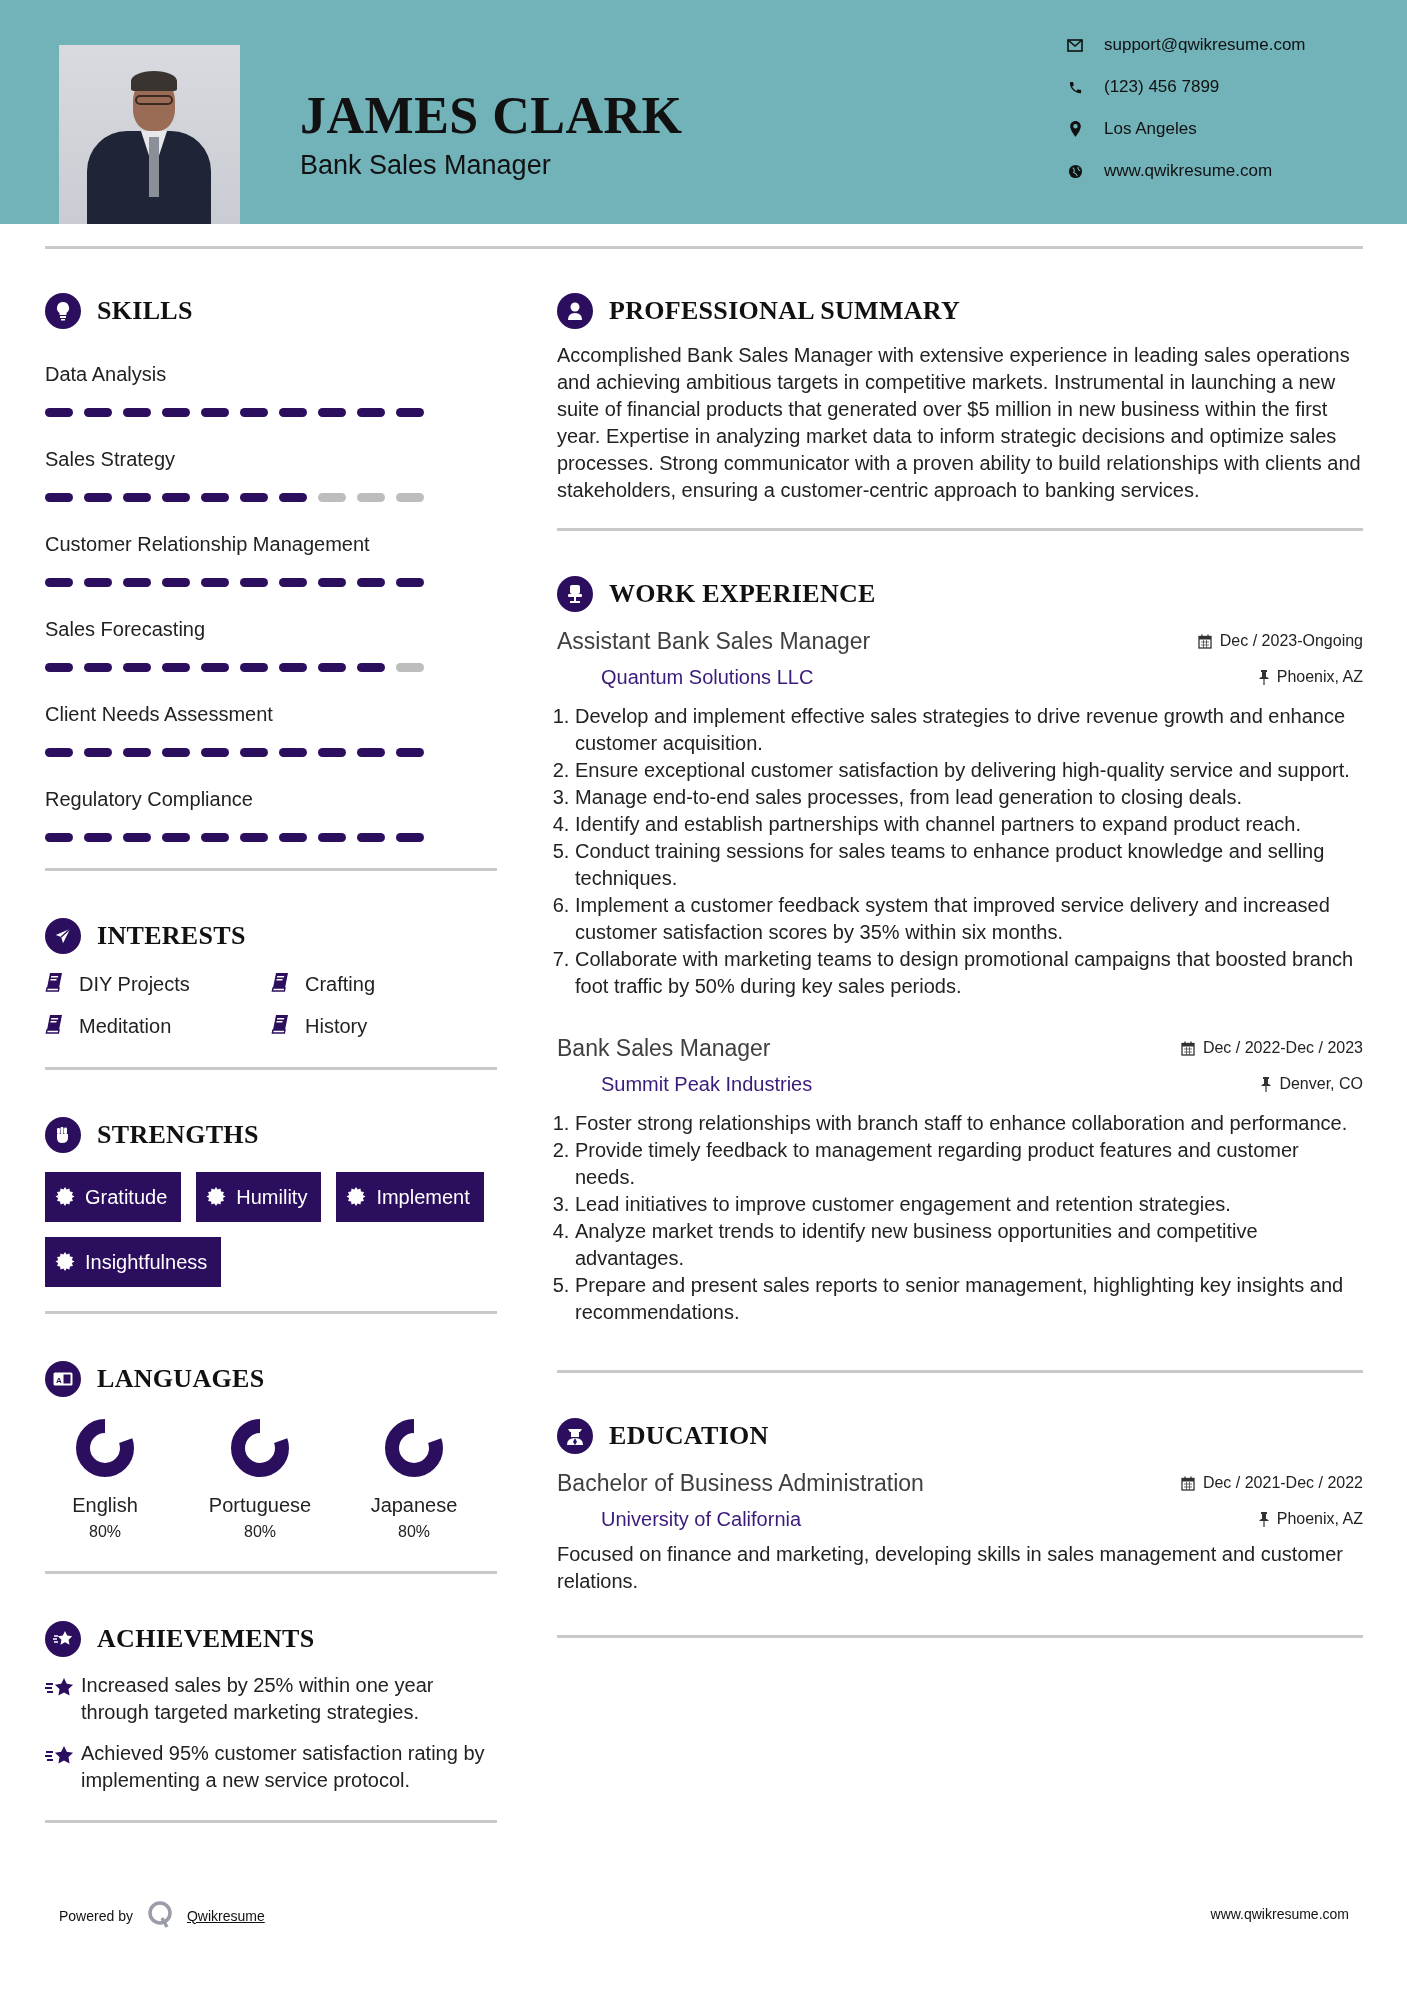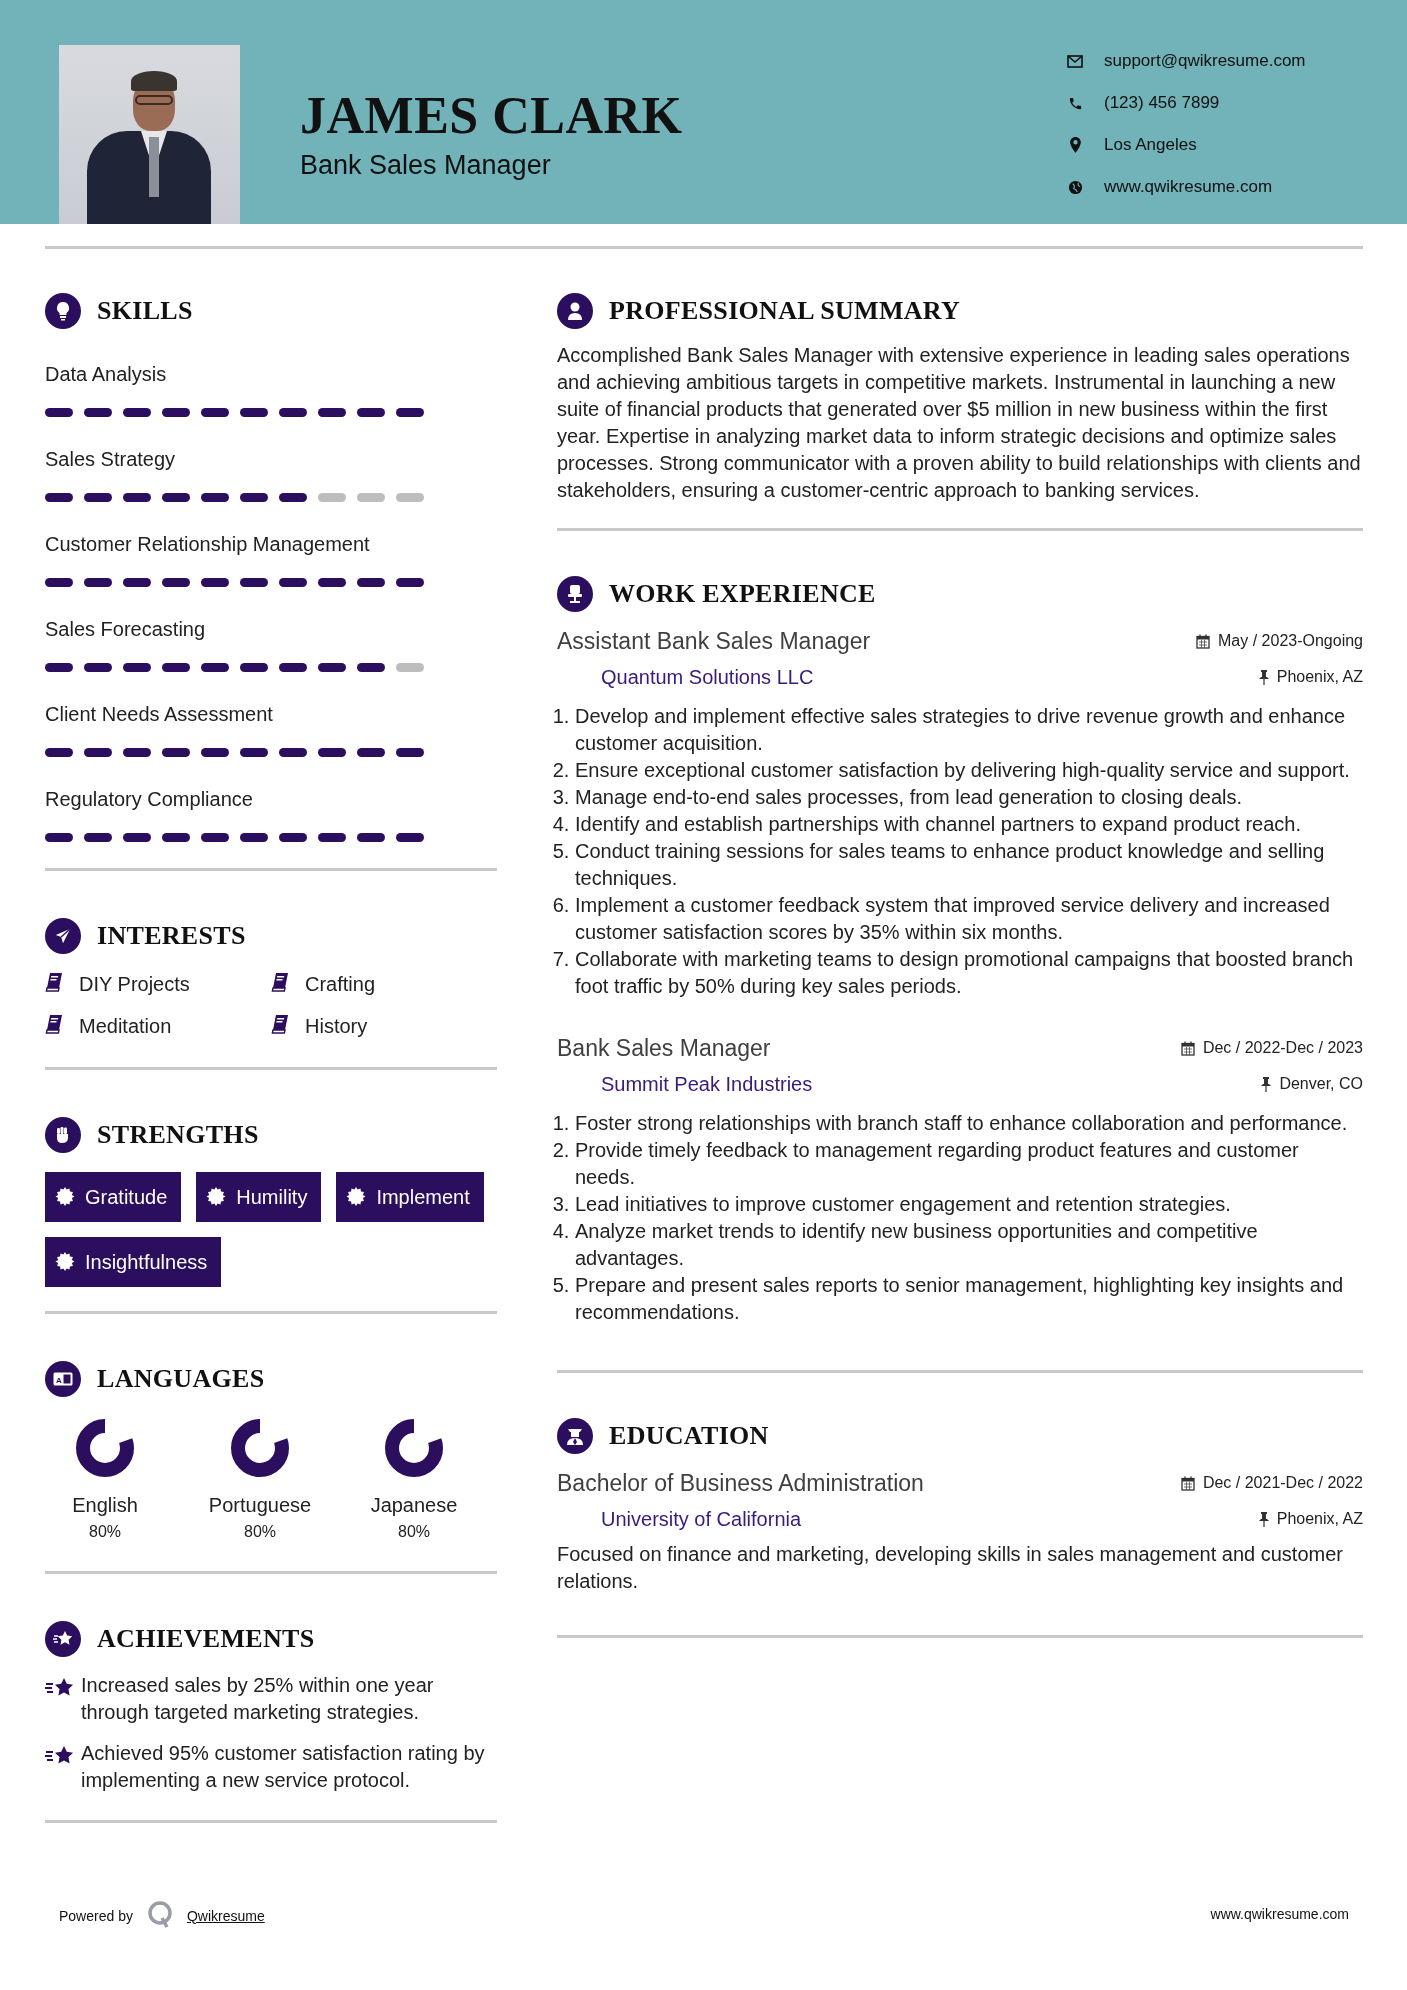--- a/index.html
+++ b/index.html
@@ -11,21 +11,21 @@
   .photo .head { position: absolute; left: 74px; top: 32px; width: 42px; height: 54px; background: #9b6c55; border-radius: 45% 45% 40% 40%; }
   .photo .hair { position: absolute; left: 72px; top: 26px; width: 46px; height: 20px; background: #3a3430; border-radius: 50% 50% 10% 10%; }
   .photo .glasses { position: absolute; left: 76px; top: 50px; width: 38px; height: 10px; border: 2px solid #3a2a22; border-radius: 6px; }
   .photo .suit { position: absolute; left: 28px; top: 86px; width: 124px; height: 100px; background: #1f2537; border-radius: 40px 40px 0 0; }
   .photo .shirt { position: absolute; left: 82px; top: 86px; width: 26px; height: 40px; background: #e8e8ea; clip-path: polygon(0 0, 100% 0, 50% 100%); }
   .photo .tie { position: absolute; left: 90px; top: 92px; width: 10px; height: 60px; background: #8a8f98; }
 
   .name { position: absolute; left: 300px; top: 86px; font-family: "Liberation Serif", "DejaVu Serif", serif; font-weight: bold; font-size: 52px; color: #111; letter-spacing: 0.5px; }
   .role { position: absolute; left: 300px; top: 150px; font-size: 27px; color: #111; }
 
-  .contacts { position: absolute; left: 1064px; top: 40px; }
+  .contacts { position: absolute; left: 1064px; top: 24px; }
   .contact { display: flex; align-items: center; height: 42px; font-size: 17px; color: #111; }
   .contact .cicon { width: 22px; height: 18px; margin-right: 18px; display: flex; align-items: center; justify-content: center; }
 
   .top-rule { position: absolute; left: 45px; top: 246px; width: 1318px; height: 3px; background: #c9c9c9; }
 
   .left { position: absolute; left: 45px; top: 290px; width: 452px; }
   .right { position: absolute; left: 557px; top: 290px; width: 806px; }
 
   .sec-head { display: flex; align-items: center; height: 42px; }
   .sec-icon { width: 36px; height: 36px; border-radius: 50%; background: #2c0e5e; display: flex; align-items: center; justify-content: center; margin-right: 16px; flex-shrink: 0; }
@@ -423,21 +423,21 @@
             <span class="job-title">Assistant Bank Sales Manager</span>
             <span class="job-meta">
               <span class="micon">
                 <svg width="14" height="15" viewBox="0 0 14 15">
                   <rect x="1" y="2.5" width="12" height="11.5" fill="none" stroke="#333" stroke-width="1.3"></rect>
                   <rect x="1" y="2.5" width="12" height="3" fill="#333"></rect>
                   <path d="M4 0.5v3 M10 0.5v3" stroke="#333" stroke-width="1.3"></path>
                   <path d="M3 8h8 M3 11h8 M5.5 6v8 M8.5 6v8" stroke="#333" stroke-width="0.7"></path>
                 </svg>
               </span>
-              <span>May / 2023-Ongoing</span>
+              <span>Dec / 2023-Ongoing</span>
             </span>
           </div>
           <div class="job-row">
             <span class="job-company">Quantum Solutions LLC</span>
             <span class="job-meta">
               <span class="micon">
                 <svg width="10" height="15" viewBox="0 0 10 15">
                   <rect x="2" y="0" width="6" height="2" fill="#333"></rect>
                   <rect x="3" y="2" width="4" height="5" fill="#333"></rect>
                   <path d="M0 9 h10 l-2 -2 h-6z" fill="#333"></path>

